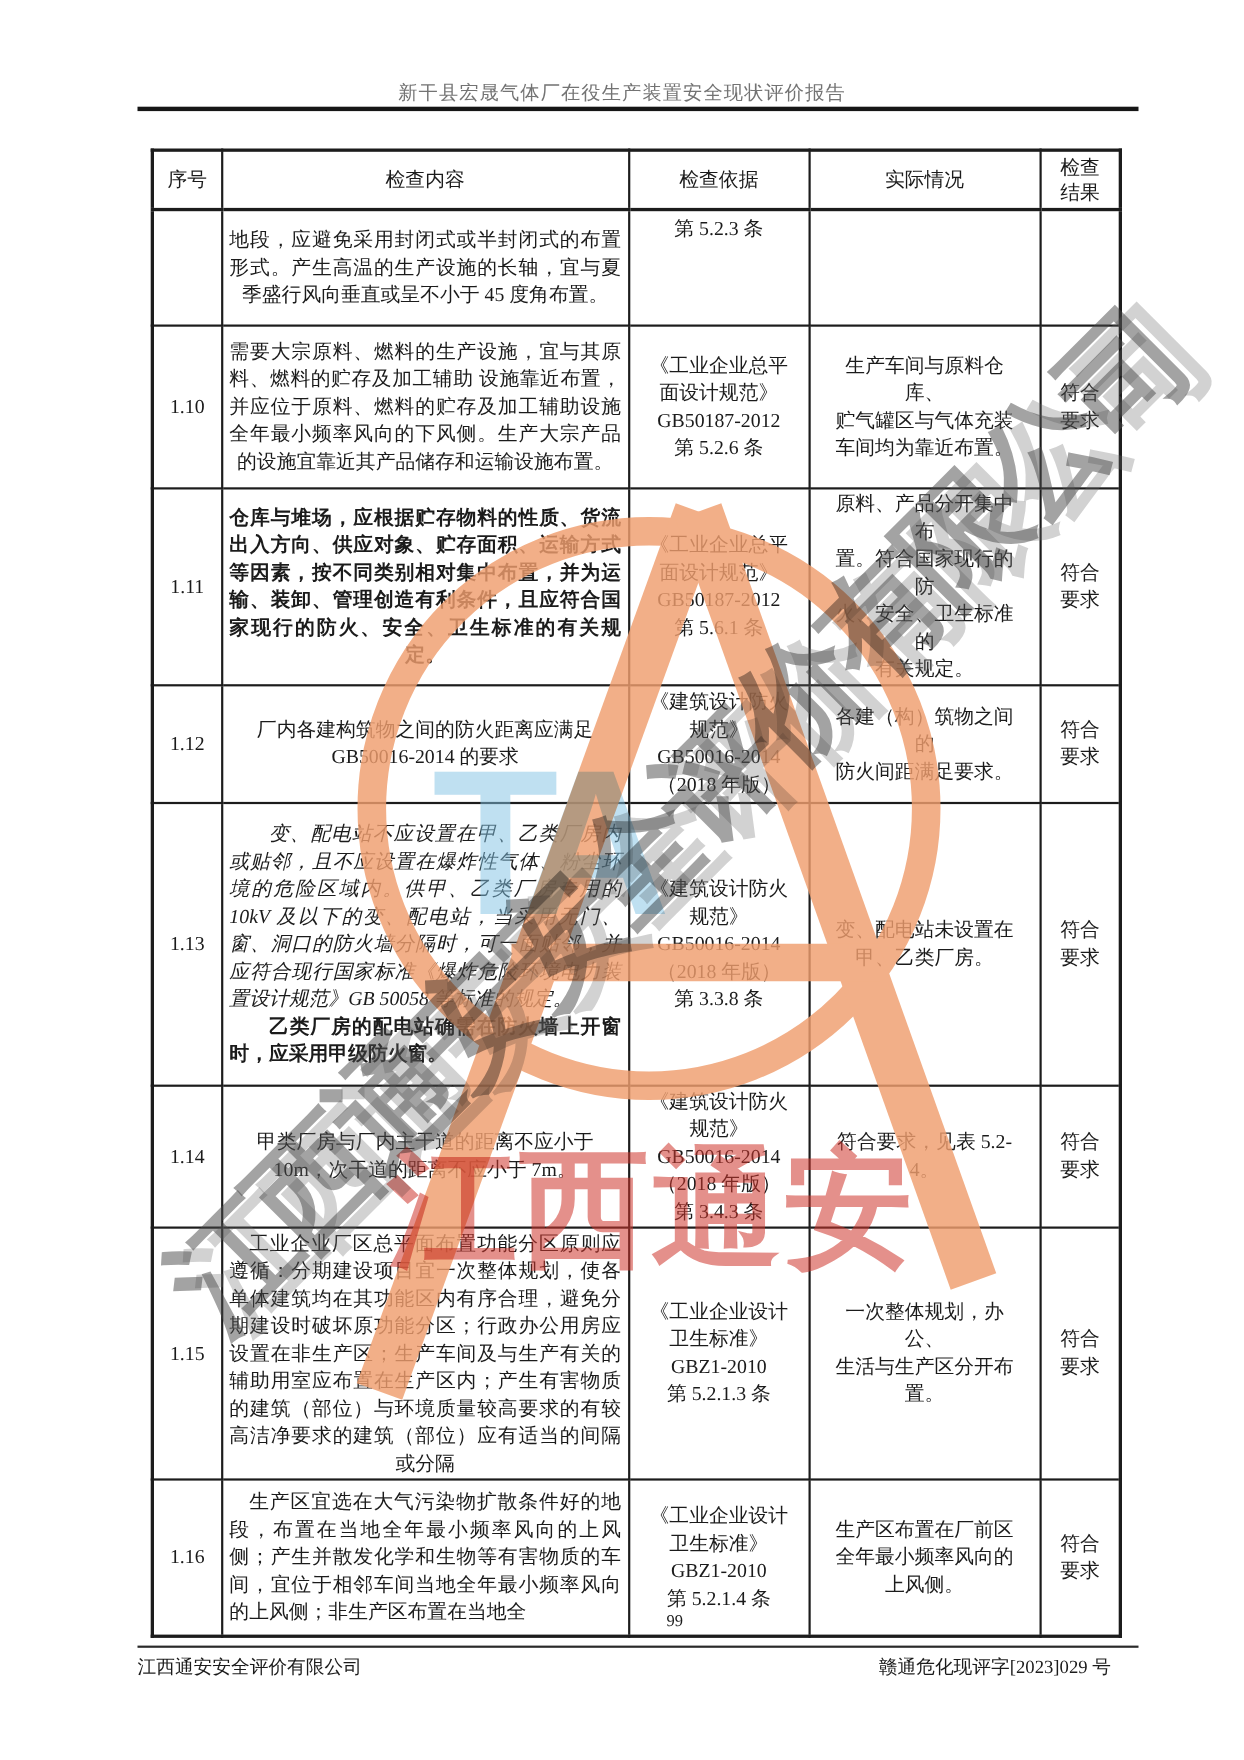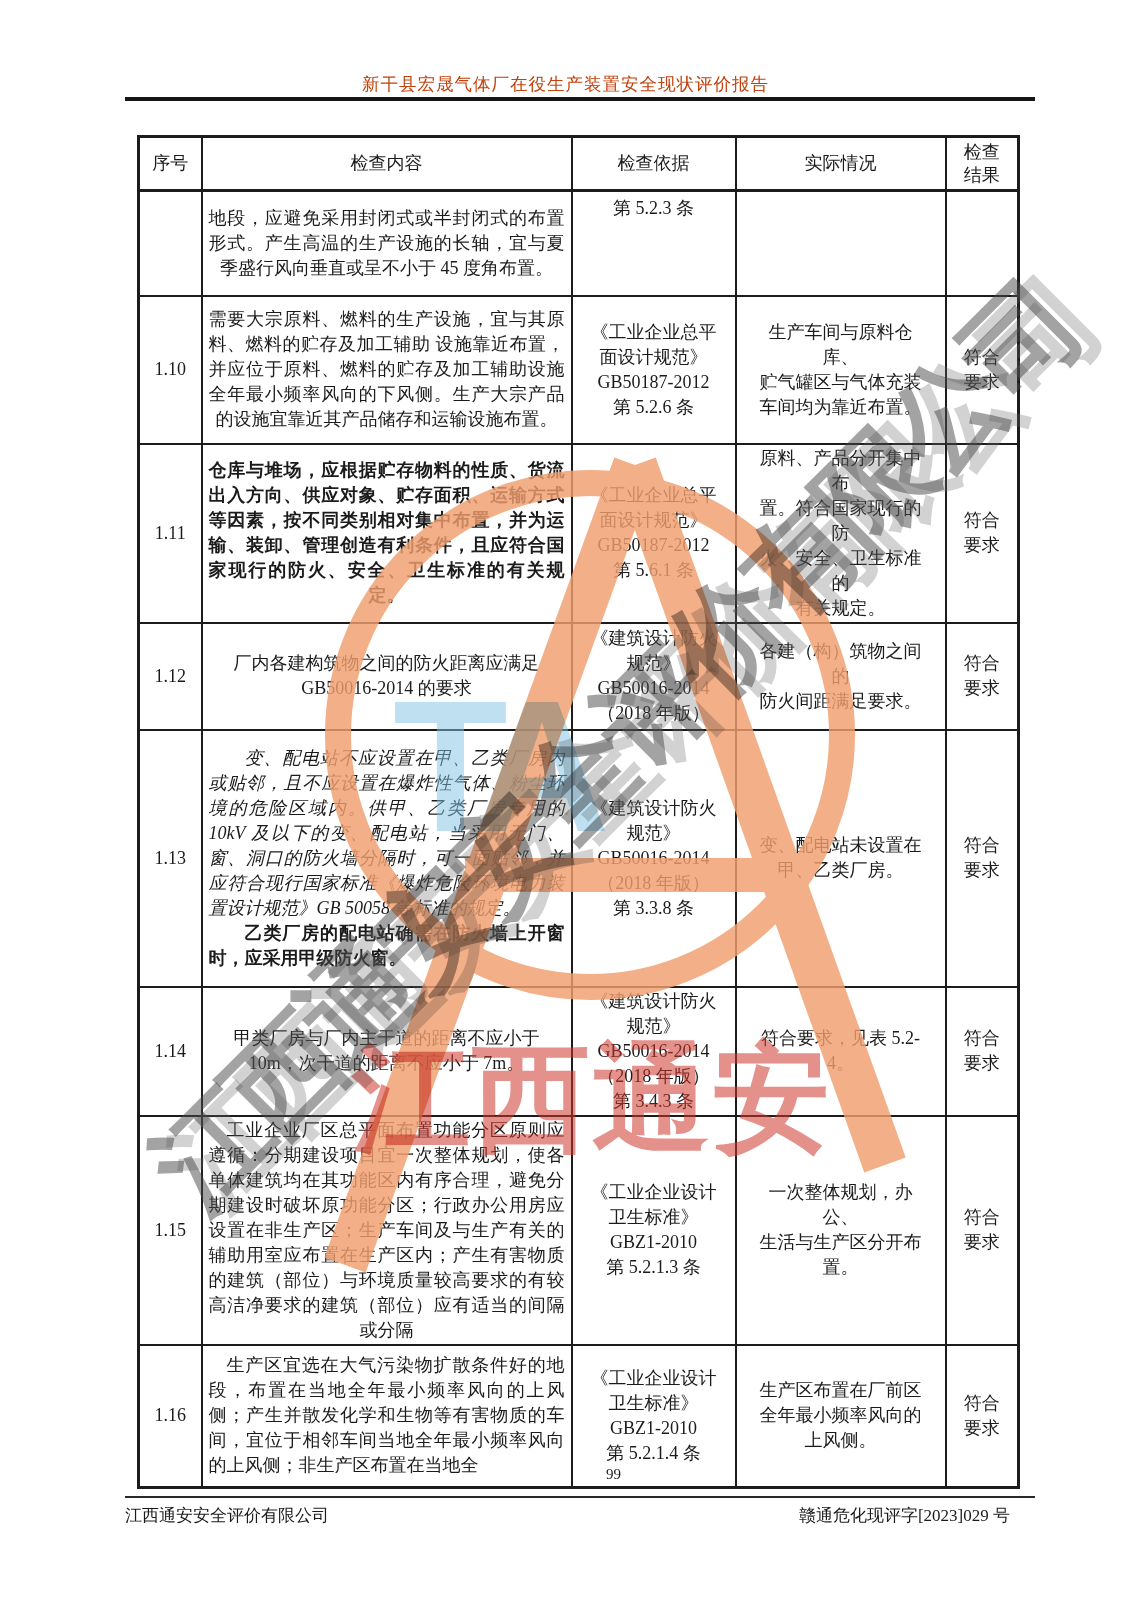--- a/index.html
+++ b/index.html
@@ -5,21 +5,21 @@
   html,body { margin:0; padding:0; background:#888; }
   .page {
     position:relative; width:1131px; height:1600px; margin:0 auto;
     background:#ffffff; overflow:hidden;
     font-family:"Liberation Serif","DejaVu Serif",serif;
     color:#1b1b1b;
   }
   
   .doc-title {
     position:absolute; top:72px; left:0; width:100%;
-    text-align:center; font-size:17.5px; letter-spacing:1px; color:#c2410c;
+    text-align:center; font-size:17.5px; letter-spacing:1px; color:#737373;
   }
   .title-rule {
     position:absolute; top:97px; left:125px; width:910px; height:4px;
     background:#161616;
   }
   
   table.doc-table {
     position:absolute; left:137px; top:135px; width:880px;
     border-collapse:collapse; table-layout:fixed;
     font-size:18px; line-height:25px;

